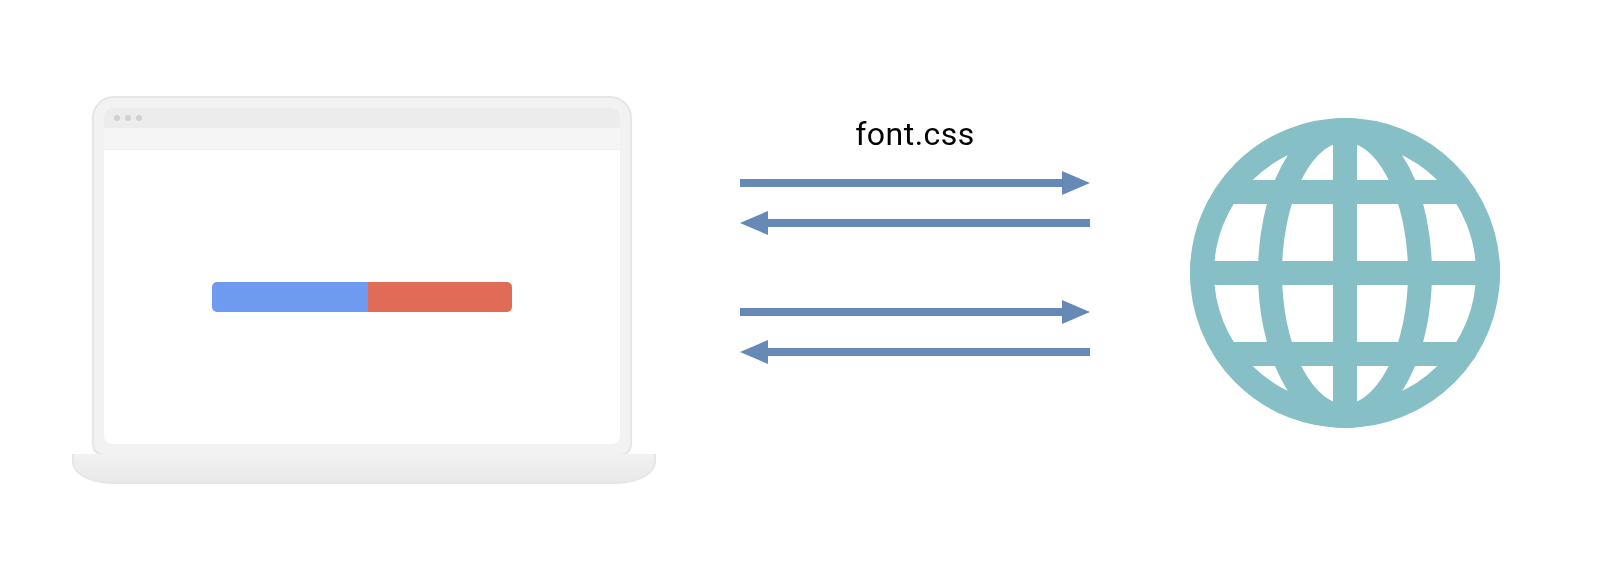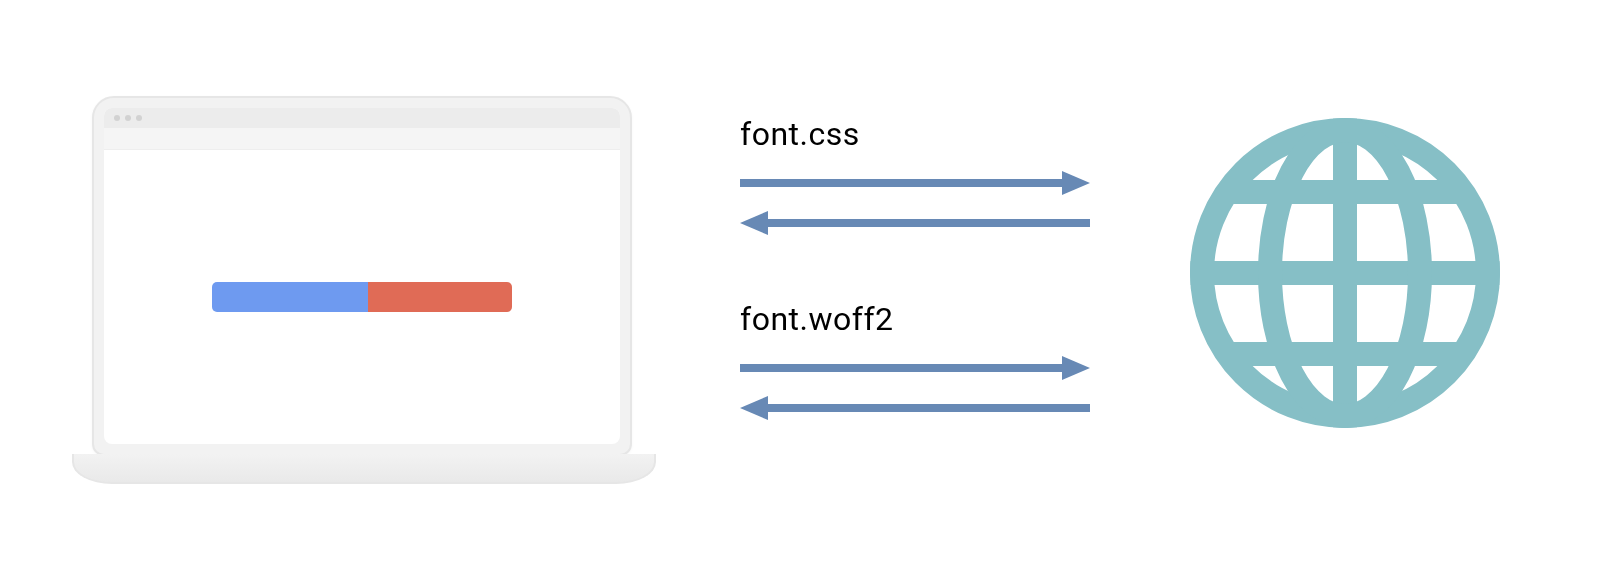--- a/index.html
+++ b/index.html
@@ -85,20 +85,21 @@
   .exchange {
     position: absolute;
     left: 740px;
     width: 350px;
   }
   .exchange-1 { top: 115px; }
   .exchange-2 { top: 300px; }
 
   .exchange-label {
     font-size: 32px;
+    text-align: center;
     margin-bottom: 18px;
     letter-spacing: 0.5px;
   }
   .arrow-row { height: 30px; margin-bottom: 10px; }
   .arrow-row svg { display:block; }
 
   
   .globe-wrap {
     position: absolute;
     right: 100px;
@@ -140,21 +141,20 @@
   </div>
   <div class="arrow-row">
     <svg width="350" height="24" viewBox="0 0 350 24">
       <line x1="20" y1="12" x2="350" y2="12" stroke-width="8" stroke="#6789b5"></line>
       <polygon points="0,12 28,0 28,24" fill="#6789b5"></polygon>
     </svg>
   </div>
 </div>
 
 <div class="exchange exchange-2">
-  <div class="exchange-label">font.woff2</div>
   <div class="arrow-row">
     <svg width="350" height="24" viewBox="0 0 350 24">
       <line x1="0" y1="12" x2="330" y2="12" stroke-width="8" stroke="#6789b5"></line>
       <polygon points="350,12 322,0 322,24" fill="#6789b5"></polygon>
     </svg>
   </div>
   <div class="arrow-row">
     <svg width="350" height="24" viewBox="0 0 350 24">
       <line x1="20" y1="12" x2="350" y2="12" stroke-width="8" stroke="#6789b5"></line>
       <polygon points="0,12 28,0 28,24" fill="#6789b5"></polygon>

